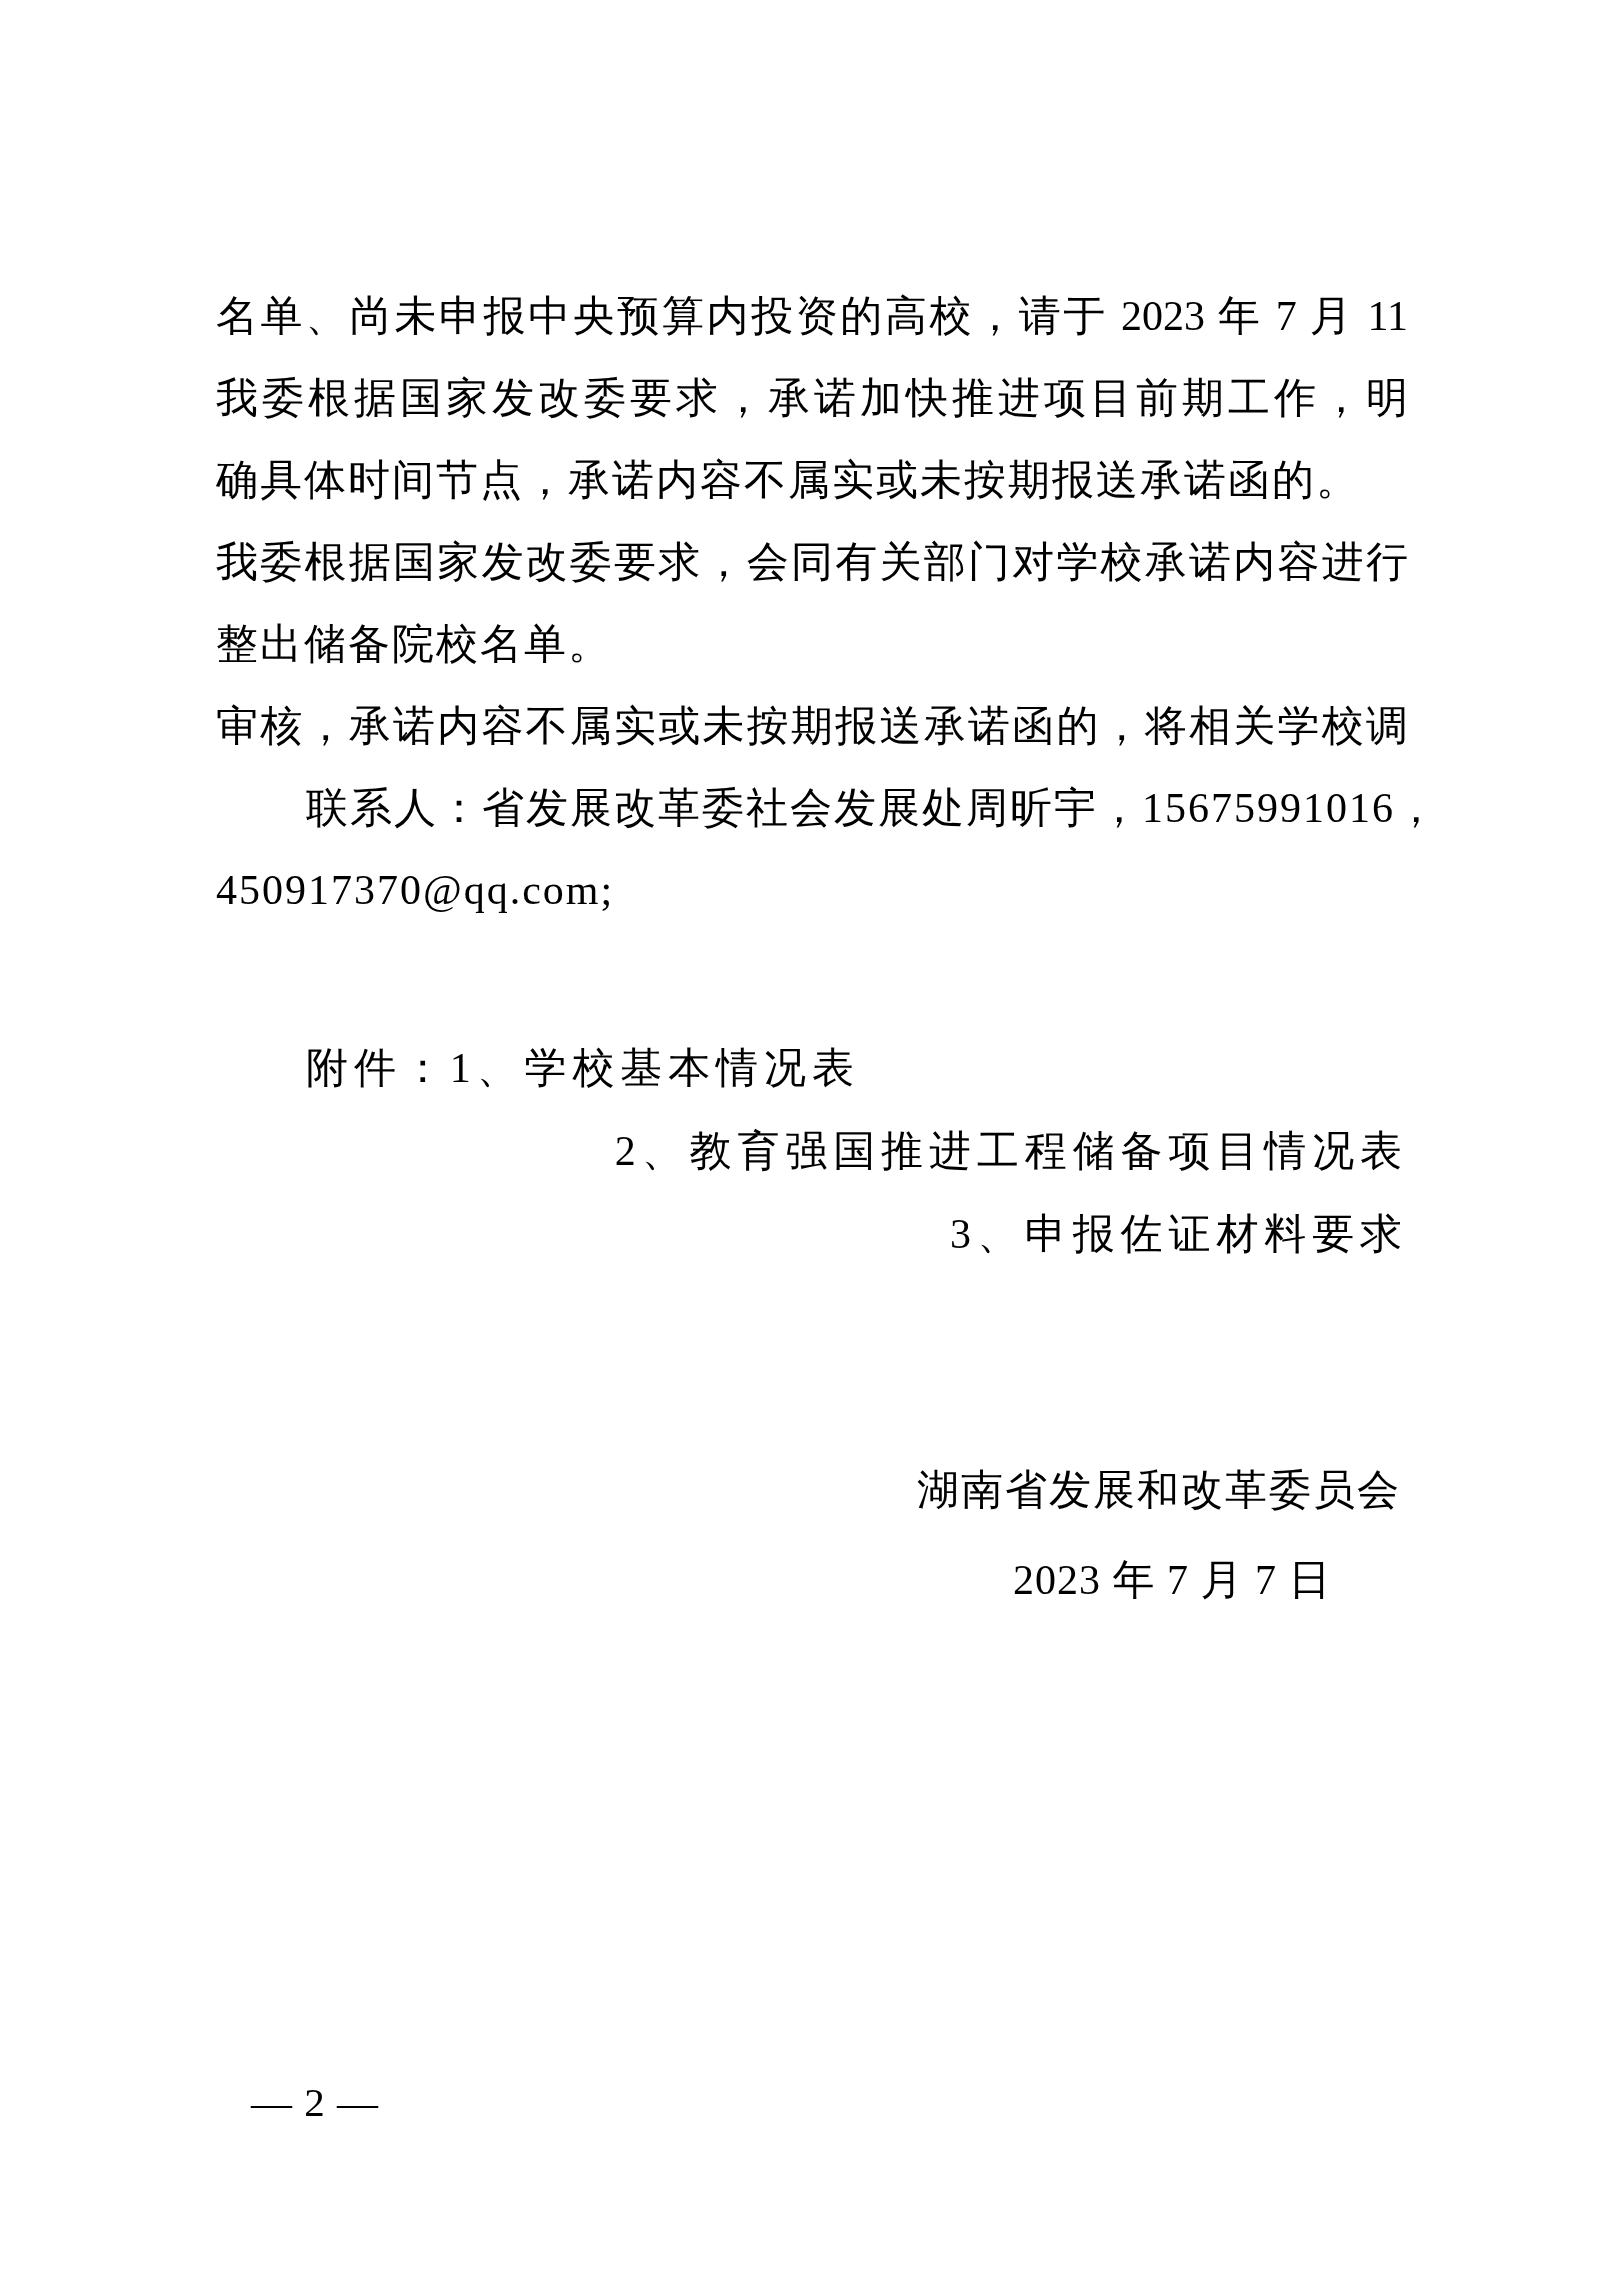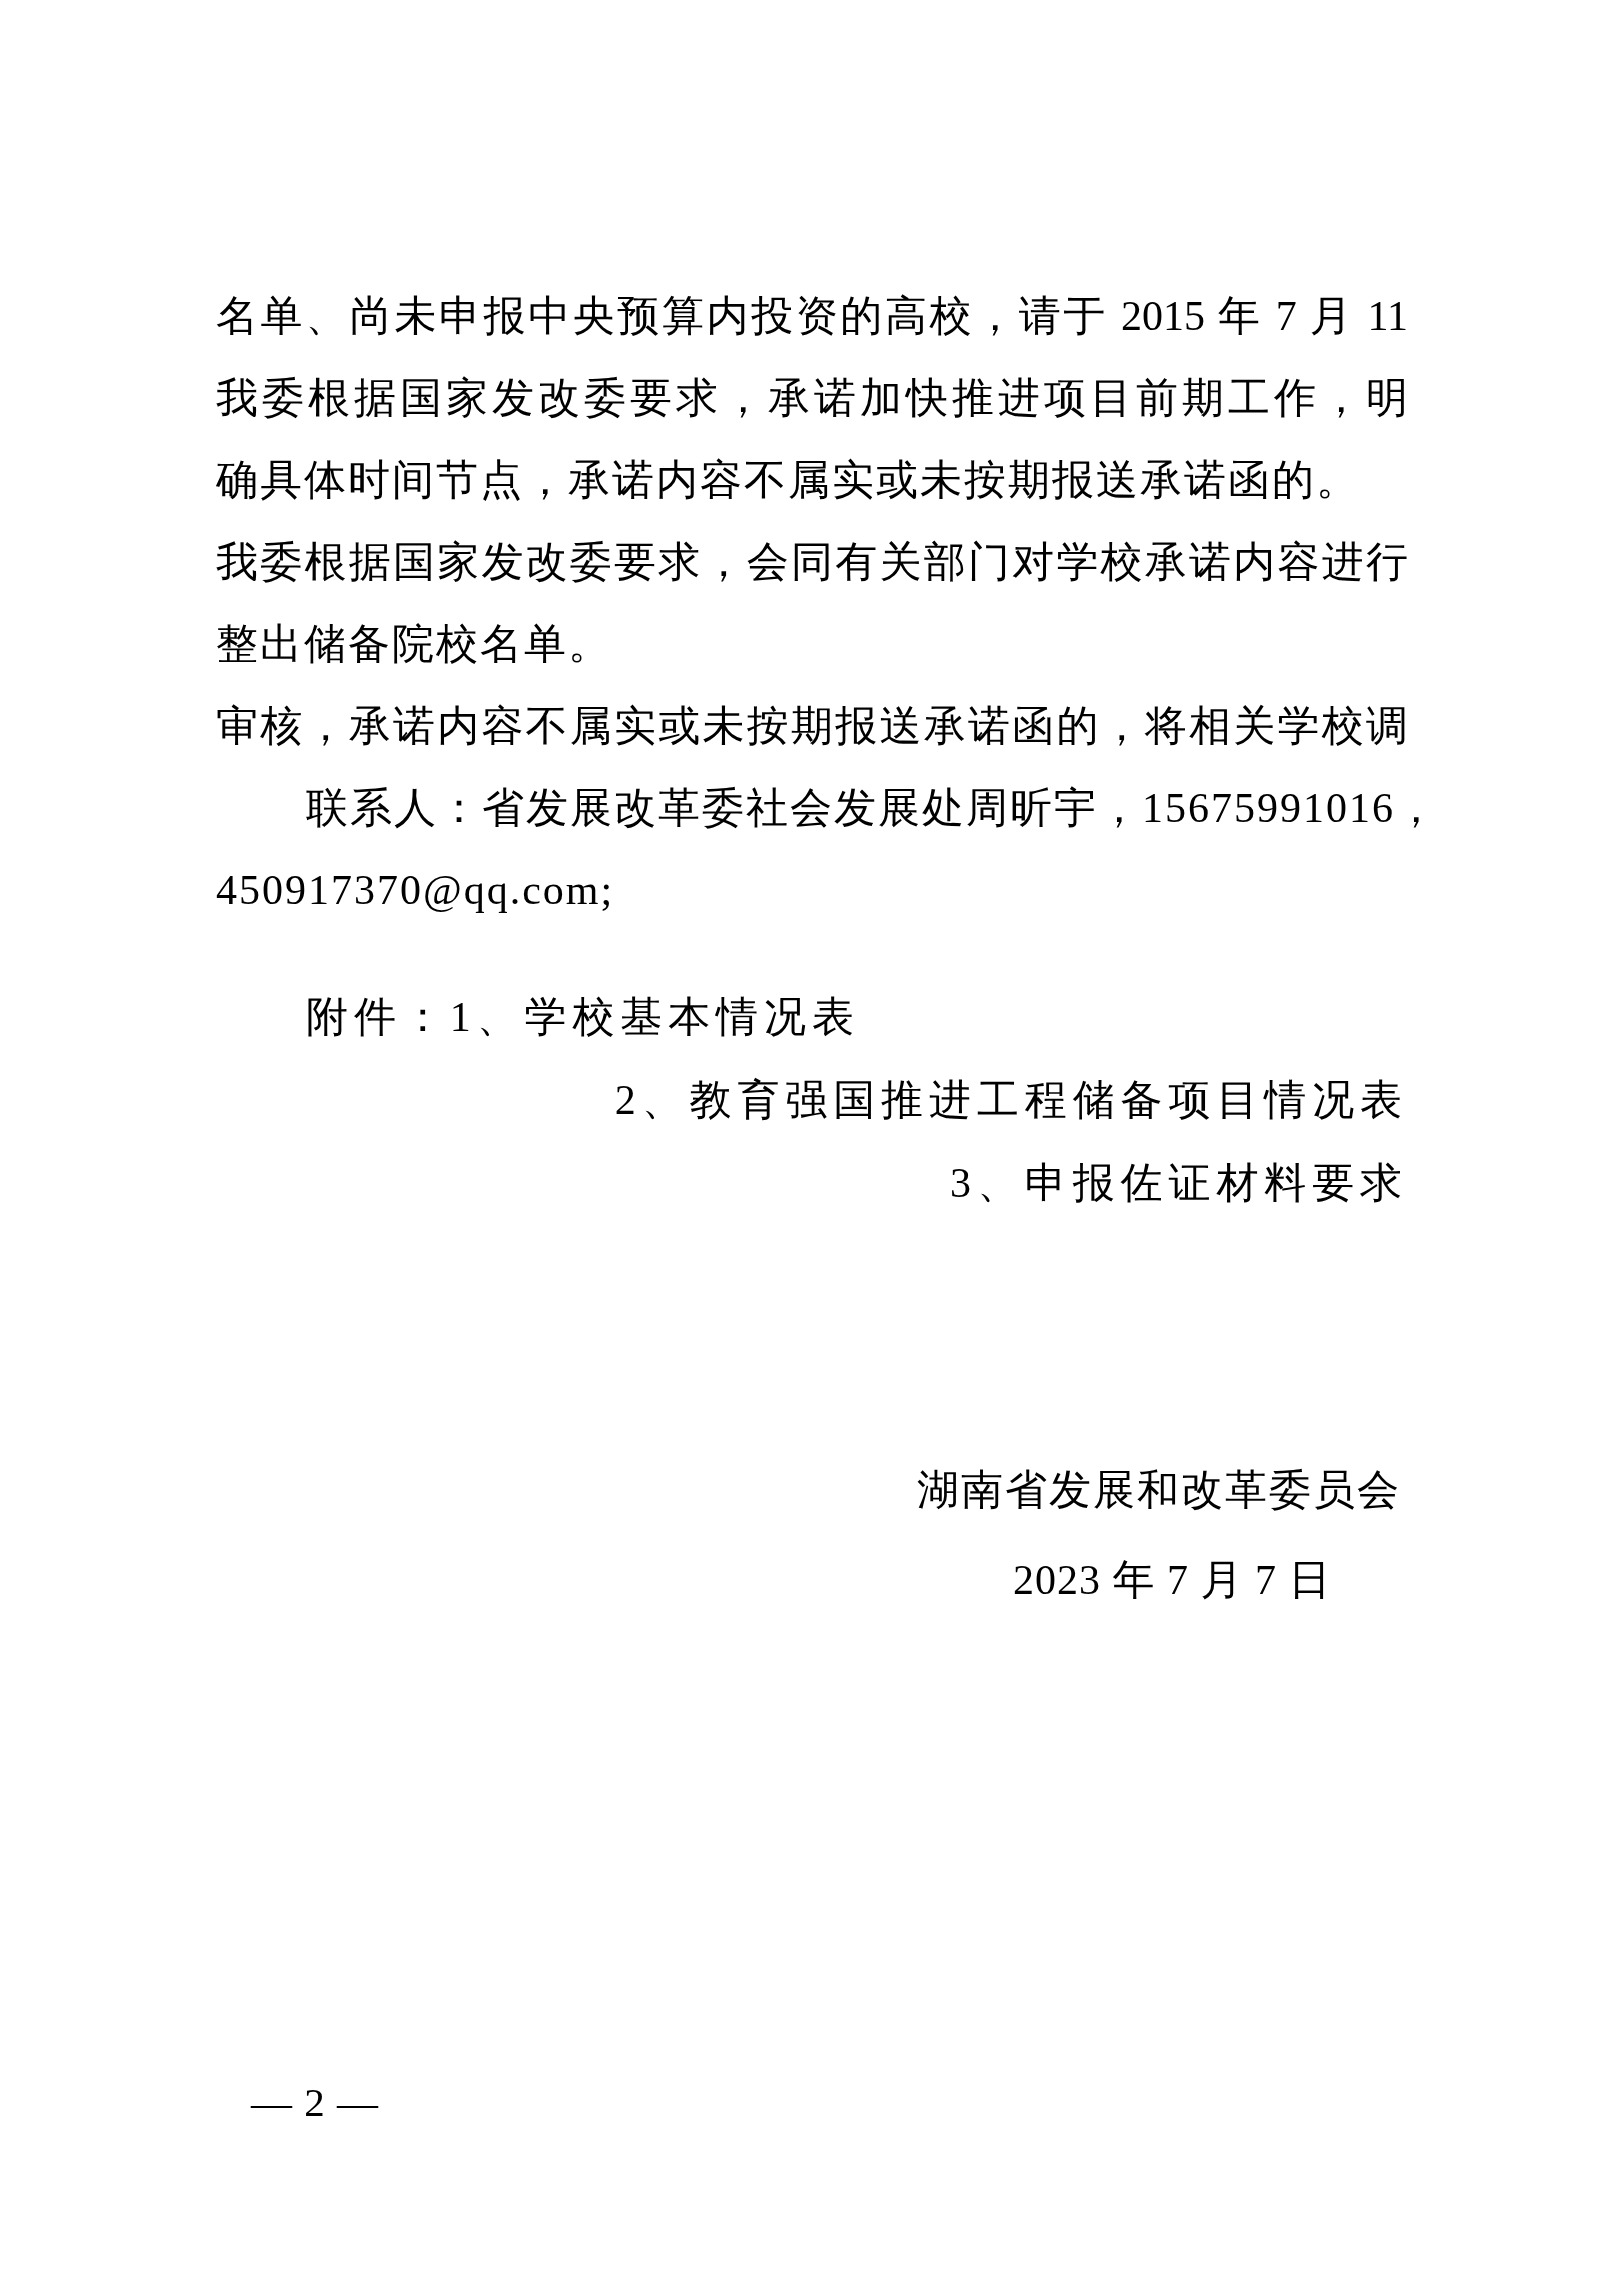--- a/index.html
+++ b/index.html
@@ -32,21 +32,21 @@
   .line.just {
     letter-spacing: 0;
     white-space: normal;
     text-align: justify;
     text-align-last: justify;
   }
   .line.indent2 {
     text-indent: 90px;
   }
   .body-text { top: 275px; }
-  .attachments { top: 976px; }
+  .attachments { top: 1027px; }
   .att-row {
     height: 83px;
     line-height: 83px;
     font-size: 42px;
     letter-spacing: 5.9px;
     white-space: nowrap;
   }
   .att-first { padding-left: 90px; }
   .att-item-cont { padding-left: 221px; text-align: right; }
   .sig-org {
@@ -79,21 +79,21 @@
     letter-spacing: 1px;
     white-space: nowrap;
   }
 </style>
 </head>
 <body>
 
 <div class="page">
 
   <div class="block body-text">
-    <div class="line just">名单、尚未申报中央预算内投资的高校，请于 2015 年 7 月 11</div>
+    <div class="line just">名单、尚未申报中央预算内投资的高校，请于 2023 年 7 月 11</div>
     <div class="line just">我委根据国家发改委要求，承诺加快推进项目前期工作，明</div>
     <div class="line">确具体时间节点，承诺内容不属实或未按期报送承诺函的。</div>
     <div class="line just">我委根据国家发改委要求，会同有关部门对学校承诺内容进行</div>
     <div class="line">整出储备院校名单。</div>
     <div class="line just">审核，承诺内容不属实或未按期报送承诺函的，将相关学校调</div>
     <div class="line indent2">联系人：省发展改革委社会发展处周昕宇，15675991016，</div>
     <div class="line">450917370@qq.com;</div>
   </div>
 
   <div class="block attachments">

